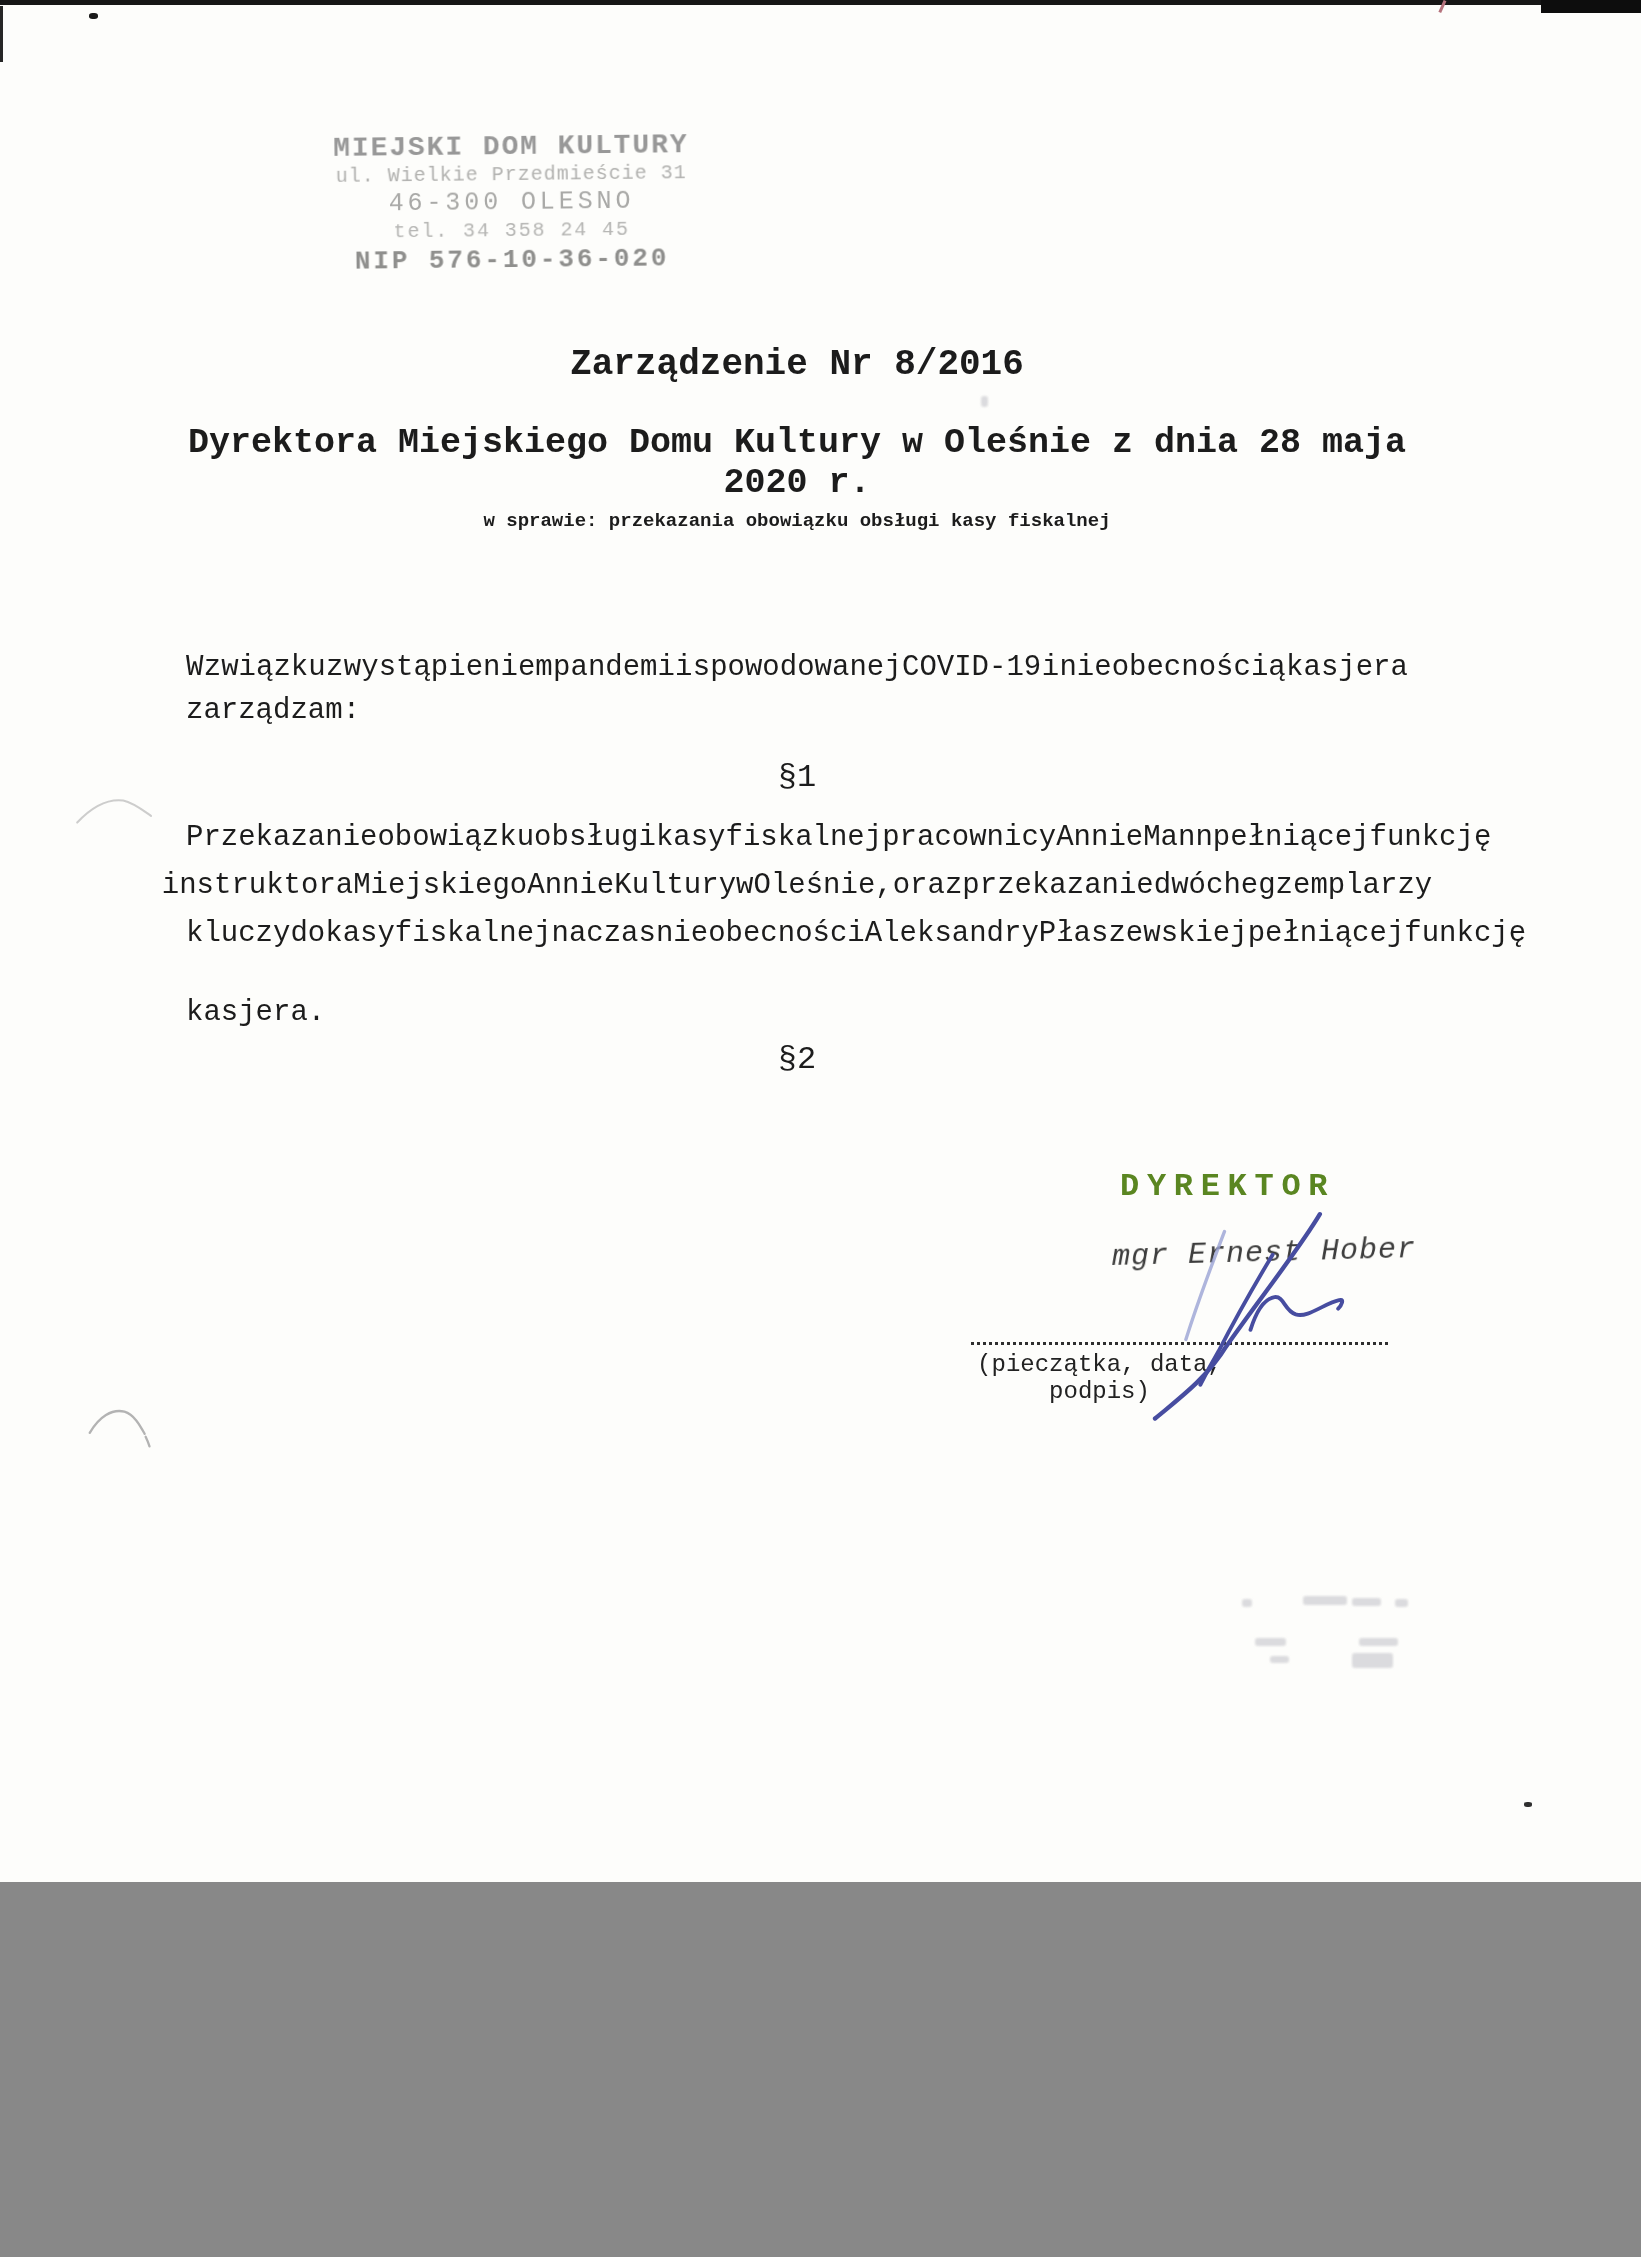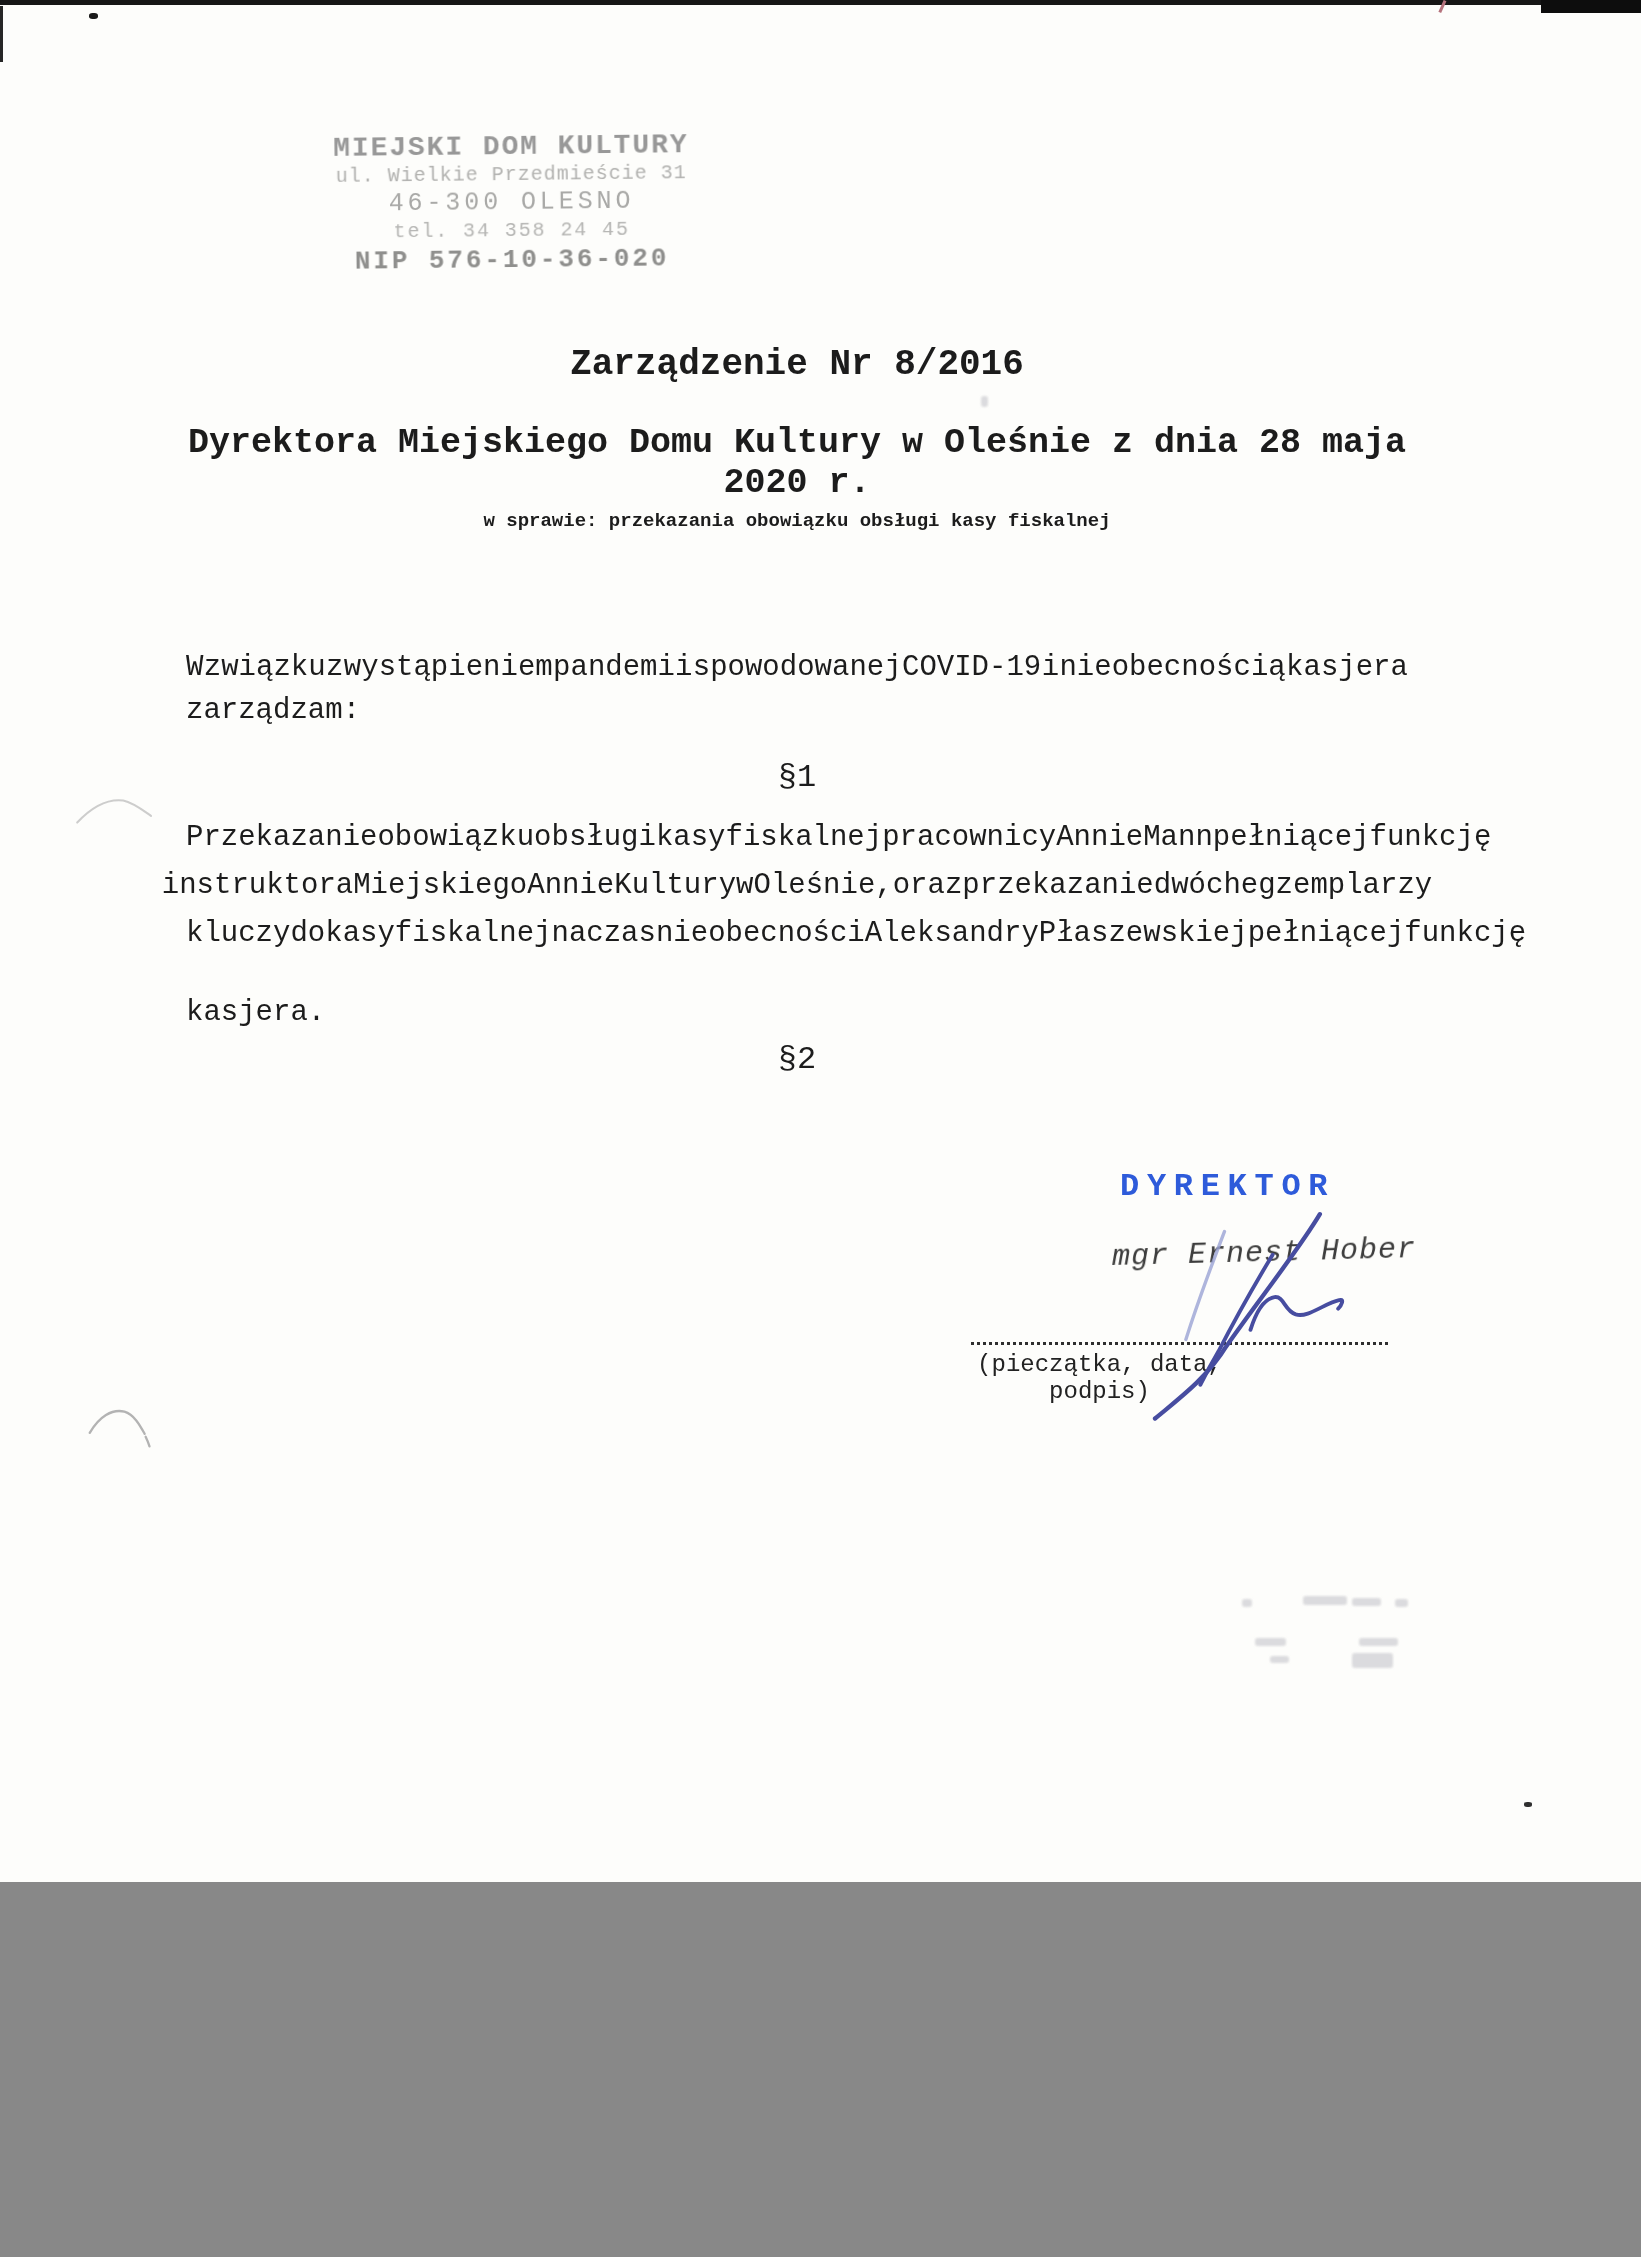--- a/index.html
+++ b/index.html
@@ -40,21 +40,21 @@
   .t3{top:510px;font-size:19px;}
 
   
   .body-line{left:186px;width:1222px;font-size:29px;}
   .line-justify{display:flex;justify-content:space-between;flex-wrap:nowrap;}
   .marker{left:186px;width:1222px;text-align:center;font-size:32px;}
 
   
   .role-stamp{
     left:1120px;top:1168px;font-size:32px;font-weight:700;letter-spacing:7.7px;
-    color:#1d4ed8;filter:blur(0.3px);opacity:.92;
+    color:#4d7c0f;filter:blur(0.3px);opacity:.92;
   }
   .name-stamp{
     left:1112px;top:1236px;font-size:30px;font-style:italic;letter-spacing:1px;
     color:#333;filter:blur(0.3px);transform:rotate(-1.5deg);opacity:.95;
   }
   .dotted-line{left:971px;top:1323px;width:417px;height:19.3px;border-bottom:3.9px dotted #2e2e2e;}
   .sig-caption{left:973px;top:1351px;width:253px;text-align:center;font-size:24px;color:#222;}
   .signature-svg{left:1091px;top:1192px;}
 </style>
 </head>

